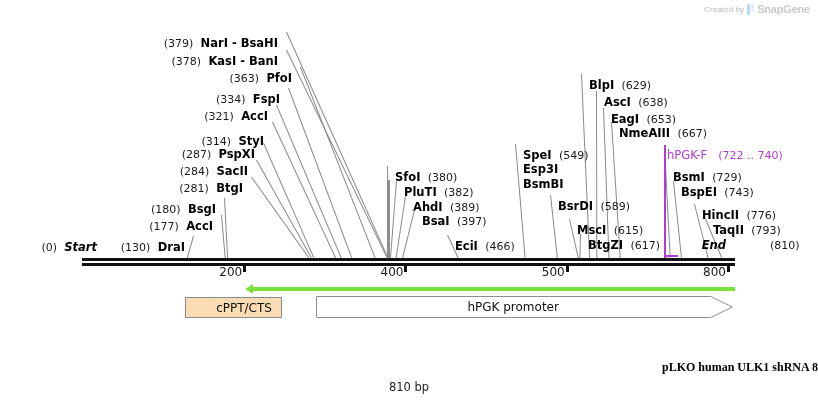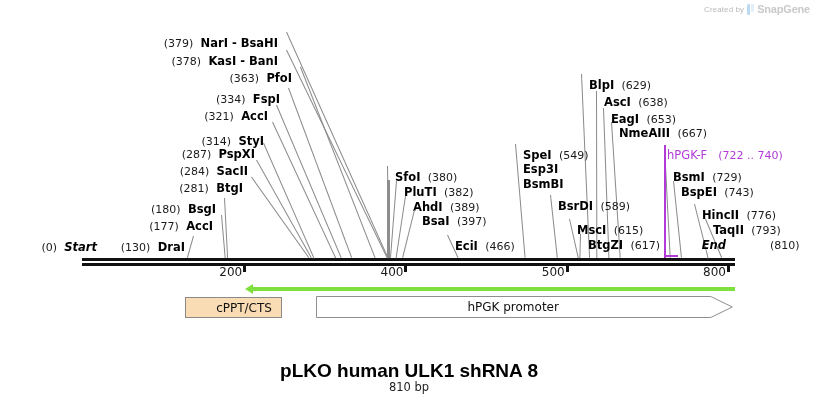--- a/index.html
+++ b/index.html
@@ -80,23 +80,23 @@
   .feat-cppt{background:#fadcb4;border-color:#8a8a8a;padding-left:21px;}
   .feat-arrow{background:transparent;border:none;}
   .feat-arrow svg{display:block;}
   .feat-arrow .txt{
     position:absolute;left:0;right:0;text-align:center;
     font-size:12px;color:#111;
   }
 
   
   .title{
-    position:absolute;width:100%;text-align:center;
-    font-size:19px;font-weight:bold;color:#000;
-    font-family:Liberation Sans, sans-serif;
+    position:absolute;width:100%;text-align:right;
+    font-size:12px;font-weight:bold;color:#000;
+    font-family:Liberation Serif, serif;
   }
   .subtitle{
     position:absolute;width:100%;text-align:center;
     font-size:11.5px;color:#222;
     font-family:"DejaVu Sans",sans-serif;
   }
 </style>
 </head>
 <body>
 

